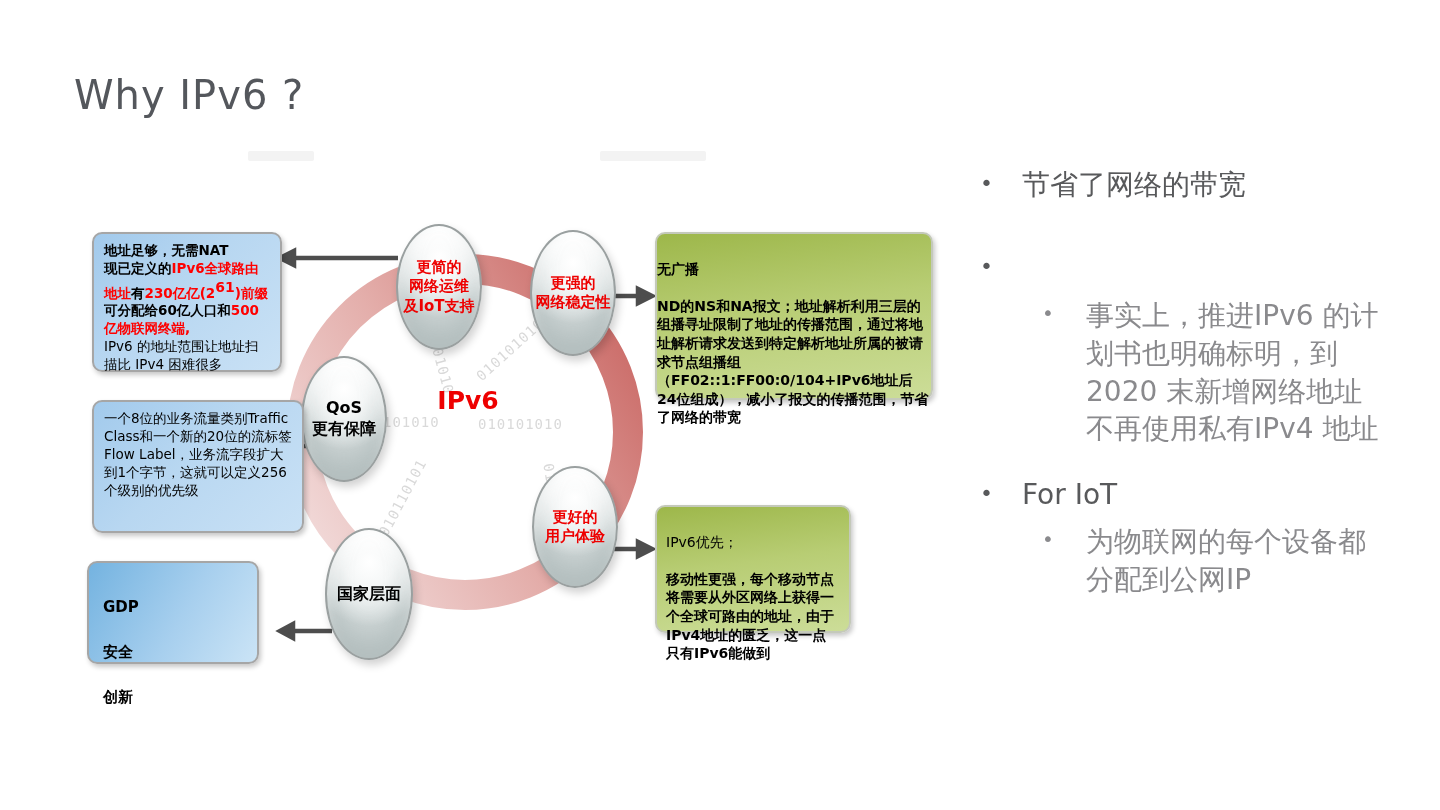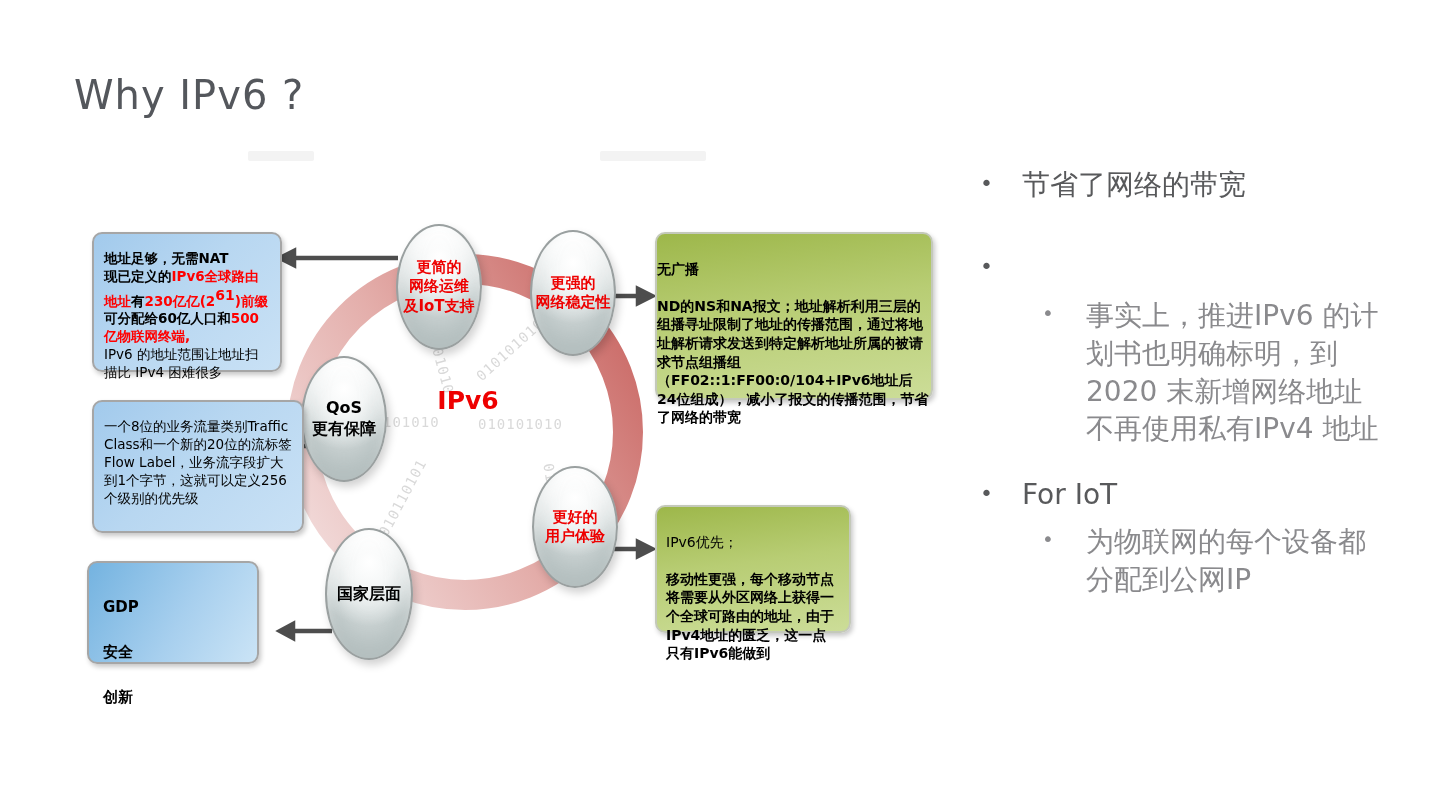--- a/index.html
+++ b/index.html
@@ -37,21 +37,21 @@
     color:#ee0000;font-weight:700;font-size:25px;
   }
   
   .box{
     position:absolute;z-index:4;border-radius:10px;box-sizing:border-box;
     box-shadow:2px 3px 5px rgba(0,0,0,.22);
   }
   .box.blue{border:2px solid #a6a6a6;background:linear-gradient(135deg,#a2caec 0%,#b8d7f1 45%,#c9e1f5 100%)}
   .box.gdpgrad{border:2px solid #a6a6a6;background:linear-gradient(120deg,#74b3e0 0%,#a7cfee 55%,#cbe4f6 100%)}
   .box.green{border:2px solid #c4c9ba;background:linear-gradient(172deg,#9db74a 0%,#b8cd74 45%,#ccdd98 100%)}
-  .box .btxt{padding:16px 10px;color:#000;font-size:13.5px;line-height:1.33;white-space:pre-line}
+  .box .btxt{padding:8px 10px;color:#000;font-size:13.5px;line-height:1.33;white-space:pre-line}
   .bold{font-weight:700}
   sup{font-size:14px}
   
   .bullet{position:absolute;display:flex;color:#58595b;font-size:28px;line-height:1.35}
   .bullet .dot{flex:0 0 auto;font-size:22px;padding-top:3px}
   .bullet.l1{left:980px}
   .bullet.l1 .dot{width:42px}
   .bullet.l2{left:1042px;color:#8a8a8d}
   .bullet.l2 .dot{width:44px;font-size:20px}
   .bullet .btext{display:block}

